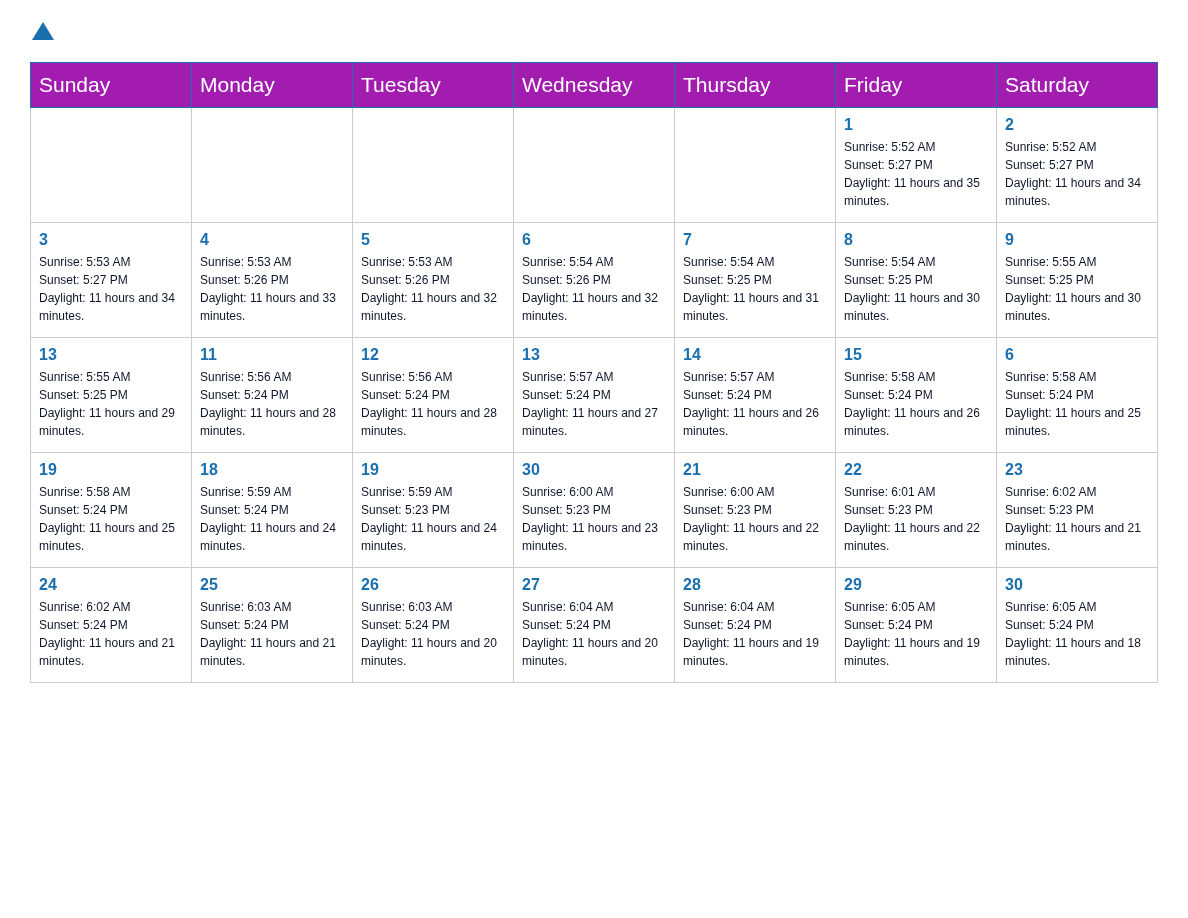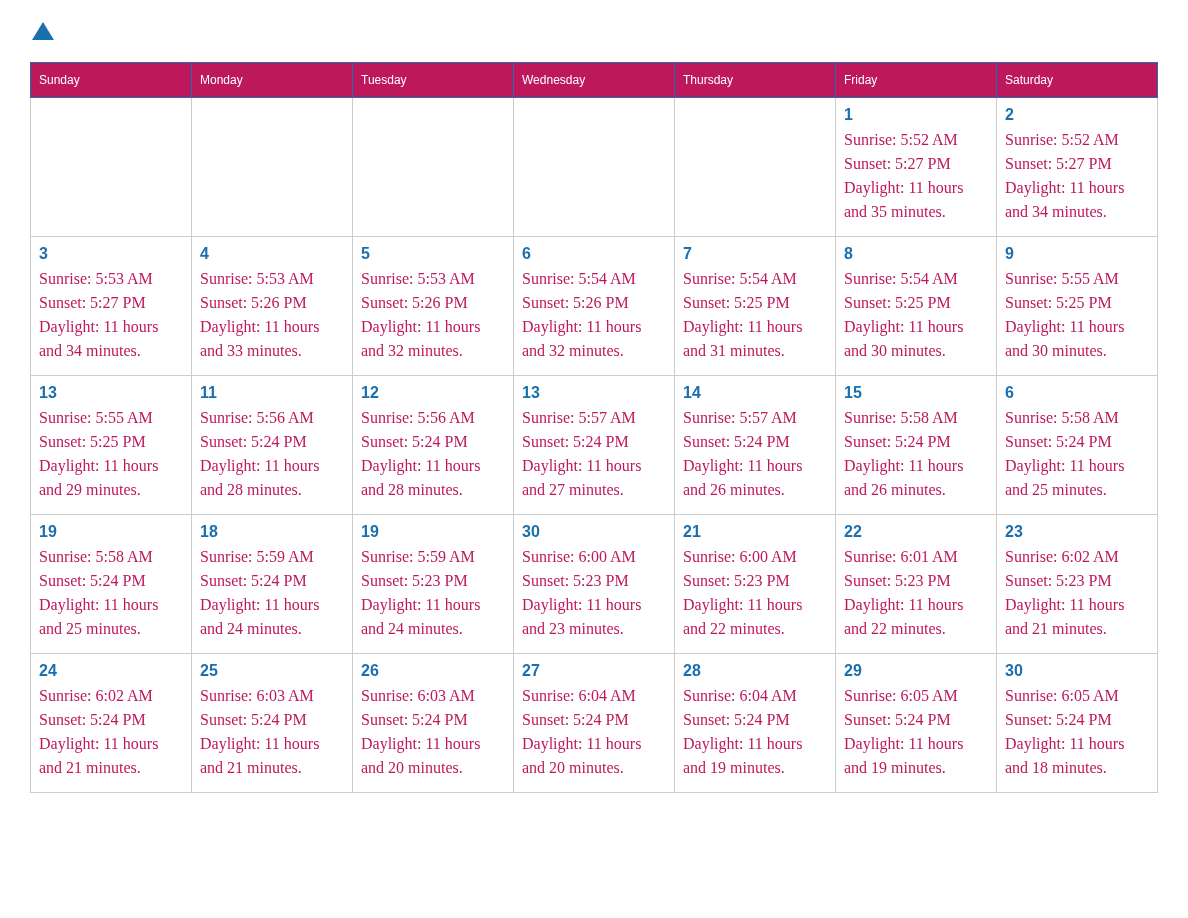--- a/index.html
+++ b/index.html
@@ -49,47 +49,46 @@
       font-size: 20px;
       color: #444;
       margin-top: 4px;
     }
     .calendar {
       width: 100%;
       border-collapse: collapse;
       border: 1px solid #aaa;
     }
     .calendar th {
-      background-color: #be185d;
+      background-color: #a21caf;
       color: #fff;
       padding: 10px 8px;
-      font-size: 12px;
+      font-size: 21px;
       font-weight: normal;
       text-align: left;
       border: 1px solid #1a6faf;
     }
     .calendar td {
       vertical-align: top;
       padding: 8px 8px 12px 8px;
       border: 1px solid #ccc;
       width: 14.28%;
       min-height: 100px;
     }
     .day-number {
       font-size: 16px;
       font-weight: bold;
       color: #1a6faf;
       margin-bottom: 4px;
       display: block;
     }
     .day-info {
-      font-size: 16px;
-      color: #be185d;
+      font-size: 12px;
+      color: #0f172a;
       line-height: 1.5;
-      font-family: Liberation Serif, serif;
     }
     .empty-cell {
       background: #fff;
     }
     .calendar tr td {
       background: #fff;
     }
   </style>
 </head>
 <body>

